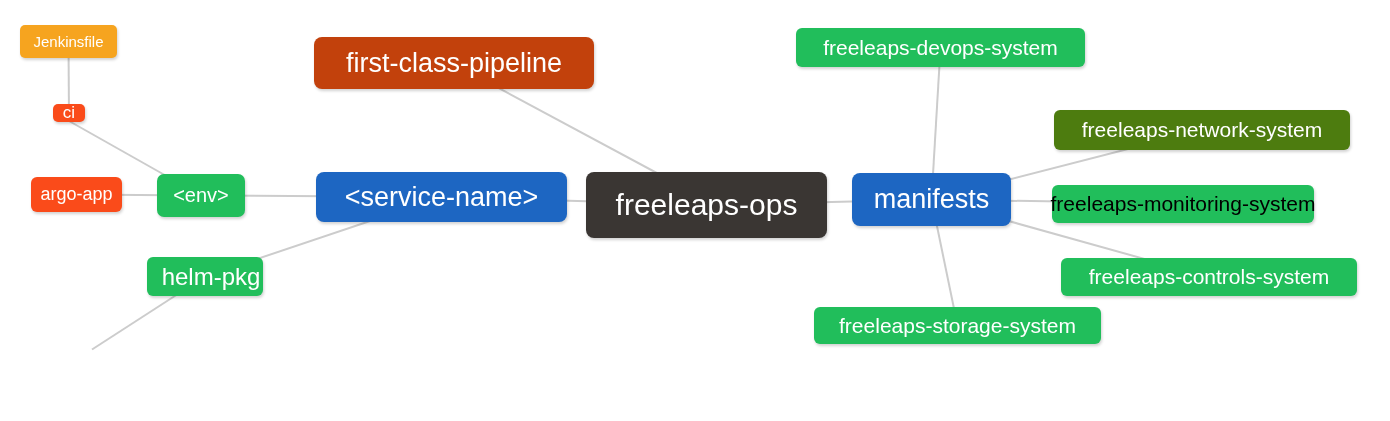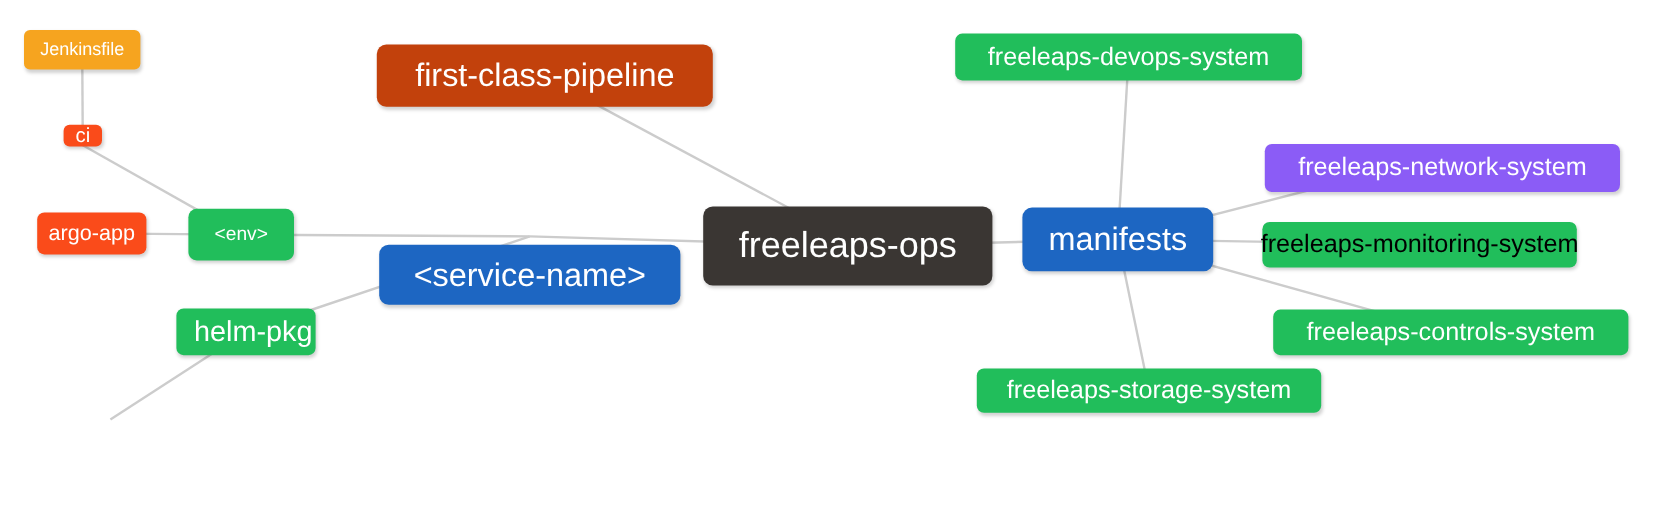--- a/index.html
+++ b/index.html
@@ -57,26 +57,26 @@
       <line x1="716.5" y1="205" x2="931.5" y2="199.5" stroke="#cccccc" stroke-width="2"></line>
       <line x1="931.5" y1="199.5" x2="940.5" y2="47.5" stroke="#cccccc" stroke-width="2"></line>
       <line x1="931.5" y1="199.5" x2="1202" y2="130" stroke="#cccccc" stroke-width="2"></line>
       <line x1="931.5" y1="199.5" x2="1212.5" y2="204" stroke="#cccccc" stroke-width="2"></line>
       <line x1="931.5" y1="199.5" x2="1209" y2="277" stroke="#cccccc" stroke-width="2"></line>
       <line x1="931.5" y1="199.5" x2="957.5" y2="325.5" stroke="#cccccc" stroke-width="2"></line>
     </svg>
   <div class="node-layer">
       <div class="node" style="left: 586px; top: 172px; width: 241px; height: 66px; font-size: 30px; background: rgb(58, 54, 51); color: rgb(255, 255, 255); border-radius: 8px;">freeleaps-ops</div>
       <div class="node" style="left: 314px; top: 37px; width: 280px; height: 52px; font-size: 27px; background: #c2410c; color: rgb(255, 255, 255); border-radius: 8px;">first-class-pipeline</div>
-      <div class="node" style="left: 316px; top: 172px; width: 251px; height: 50px; font-size: 27px; background: rgb(29, 102, 194); color: rgb(255, 255, 255); border-radius: 8px; margin-top: 32px;">&lt;service-name&gt;</div>
+      <div class="node" style="left: 316px; top: 172px; width: 251px; height: 50px; font-size: 27px; background: rgb(29, 102, 194); color: rgb(255, 255, 255); border-radius: 8px;">&lt;service-name&gt;</div>
       <div class="node" style="left: 852px; top: 173px; width: 159px; height: 53px; font-size: 27px; background: rgb(29, 102, 194); color: rgb(255, 255, 255); border-radius: 8px;">manifests</div>
-      <div class="node" style="left: 157px; top: 174px; width: 88px; height: 43px; font-size: 16px; background: rgb(33, 190, 91); color: rgb(255, 255, 255); border-radius: 7px; text-align: right;">&lt;env&gt;</div>
+      <div class="node" style="left: 157px; top: 174px; width: 88px; height: 43px; font-size: 20px; background: rgb(33, 190, 91); color: rgb(255, 255, 255); border-radius: 7px; text-align: right;">&lt;env&gt;</div>
       <div class="node" style="left: 147px; top: 257px; width: 116px; height: 39px; font-size: 24px; background: rgb(33, 190, 91); color: rgb(255, 255, 255); border-radius: 6px; padding-left: 12px;">helm-pkg</div>
       <div class="node" style="left: 53px; top: 104px; width: 32px; height: 18px; font-size: 17px; background: rgb(250, 75, 26); color: rgb(255, 255, 255); border-radius: 5px;">ci</div>
       <div class="node" style="left: 31px; top: 177px; width: 91px; height: 35px; font-size: 18px; background: rgb(250, 75, 26); color: rgb(255, 255, 255); border-radius: 6px;">argo-app</div>
       <div class="node" style="left: 20px; top: 25px; width: 97px; height: 33px; font-size: 15px; background: rgb(246, 164, 31); color: rgb(255, 255, 255); border-radius: 5px;">Jenkinsfile</div>
       <div class="node" style="left: 796px; top: 28px; width: 289px; height: 39px; font-size: 21px; background: rgb(33, 190, 91); color: rgb(255, 255, 255); border-radius: 6px;">freeleaps-devops-system</div>
-      <div class="node" style="left: 1054px; top: 110px; width: 296px; height: 40px; font-size: 21px; background: #8b5cf6; color: rgb(255, 255, 255); border-radius: 6px; margin-top: 10px;">freeleaps-network-system</div>
+      <div class="node" style="left: 1054px; top: 110px; width: 296px; height: 40px; font-size: 21px; background: #4d7c0f; color: rgb(255, 255, 255); border-radius: 6px;">freeleaps-network-system</div>
       <div class="node" style="left: 1052px; top: 185px; width: 262px; height: 38px; font-size: 21px; background: rgb(33, 190, 91); color: #000000; border-radius: 6px; text-align: right;">freeleaps-monitoring-system</div>
       <div class="node" style="left: 1061px; top: 258px; width: 296px; height: 38px; font-size: 21px; background: rgb(33, 190, 91); color: rgb(255, 255, 255); border-radius: 6px;">freeleaps-controls-system</div>
       <div class="node" style="left: 814px; top: 307px; width: 287px; height: 37px; font-size: 21px; background: rgb(33, 190, 91); color: rgb(255, 255, 255); border-radius: 6px;">freeleaps-storage-system</div>
     </div>
 </div>
 
 </body></html>

